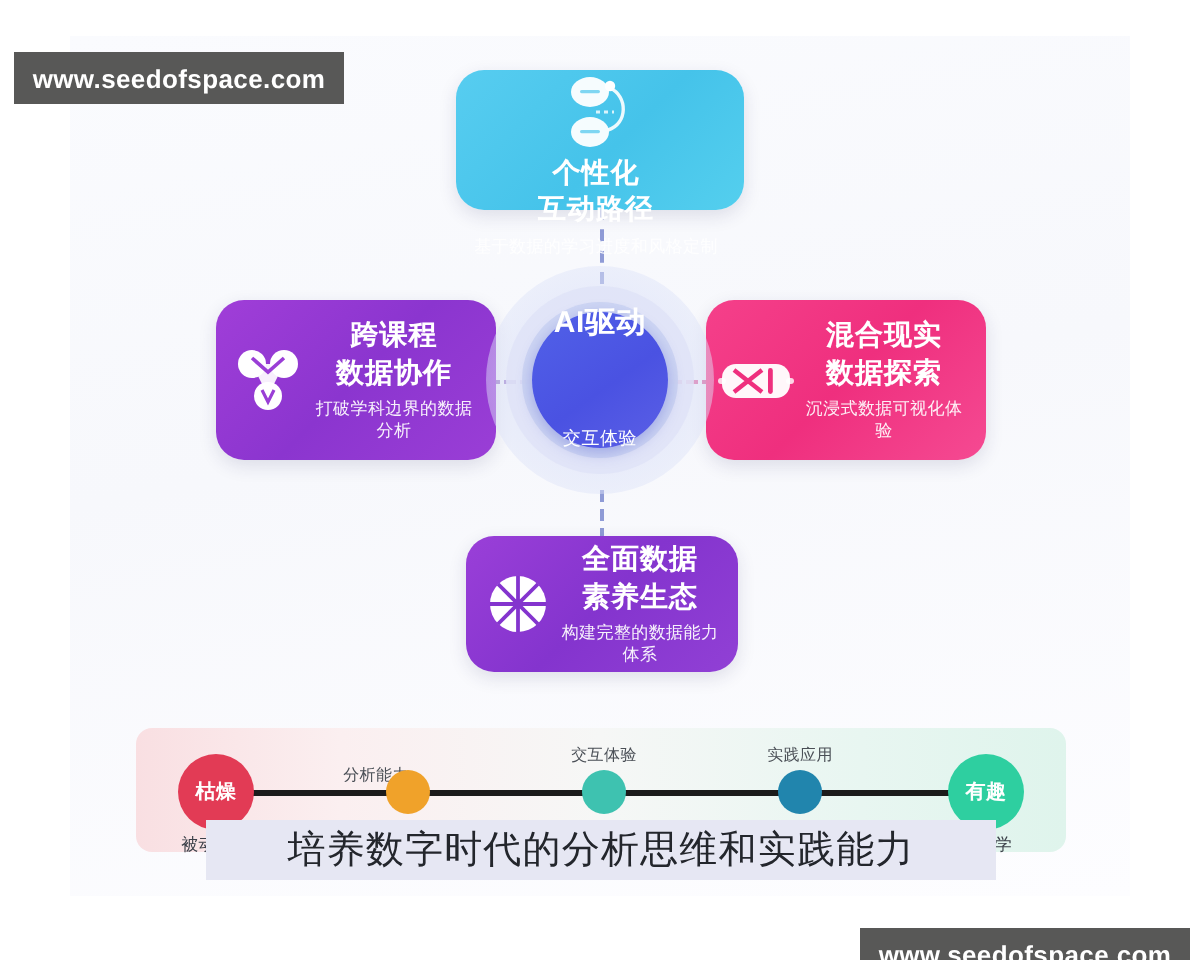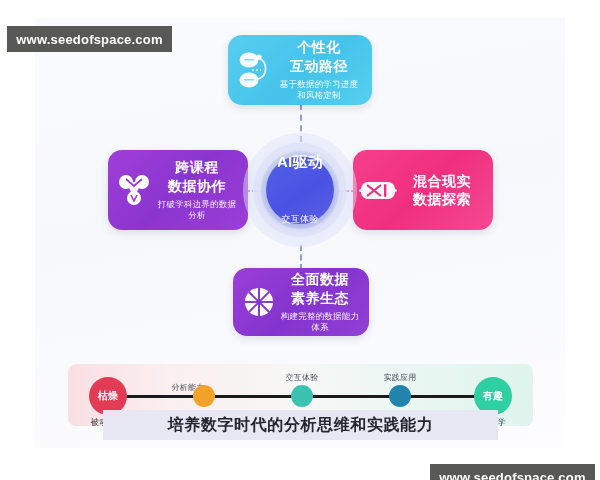--- a/index.html
+++ b/index.html
@@ -116,20 +116,21 @@
   }
 
   
   .card-top {
     left: 228px;
     top: 35px;
     width: 144px;
     height: 70px;
     background: linear-gradient(135deg,#57cdf0 0%,#45c3ea 55%,#54cfee 100%);
     padding: 0 4px 0 6px;
+    flex-direction: column;
   }
   .card-top .card-icon { width: 42px; }
 
   
   .card-left {
     left: 108px;
     top: 150px;
     width: 140px;
     height: 80px;
     background: linear-gradient(135deg,#a03ed8 0%,#8b35cf 50%,#9a3ed6 100%);
@@ -290,22 +291,22 @@
     top: 410px;
     width: 395px;
     height: 30px;
     background: #e6e7f3;
     display: flex;
     align-items: center;
     justify-content: center;
     z-index: 2;
   }
   .caption-text {
-    font-size: 16px;
-    font-weight: bold;
+    font-size: 19px;
+    font-weight: normal;
     color: #23262c;
     letter-spacing: .6px;
   }
 </style>
 </head>
 <body>
 
 <div id="infographic">
 
   <div class="canvas-bg"></div>
@@ -358,20 +359,21 @@
         <rect x="2" y="7" width="34" height="17" rx="7" fill="#ffffff" opacity=".96"></rect>
         <path d="M8 10 L22 21 M22 10 L8 21" stroke="#ef2f7e" stroke-width="2.2"></path>
         <rect x="25" y="9" width="2.4" height="13" rx="1.2" fill="#ef2f7e"></rect>
         <rect x="0" y="14" width="4" height="3" rx="1.5" fill="#ffffff" opacity=".8"></rect>
         <rect x="34" y="14" width="4" height="3" rx="1.5" fill="#ffffff" opacity=".8"></rect>
       </svg>
     </div>
     <div class="card-body">
       <div class="card-title">混合现实
 数据探索</div>
+      <div class="card-sub">沉浸式数据可视化体验</div>
     </div>
   </div>
 
   <div class="hub">
     <div class="hub-ring ring-outer"></div>
     <div class="hub-ring ring-mid"></div>
     <div class="hub-ring ring-inner"></div>
     <div class="hub-core">
       <div class="hub-title">AI驱动</div>
       <div class="hub-sub">交互体验</div>

